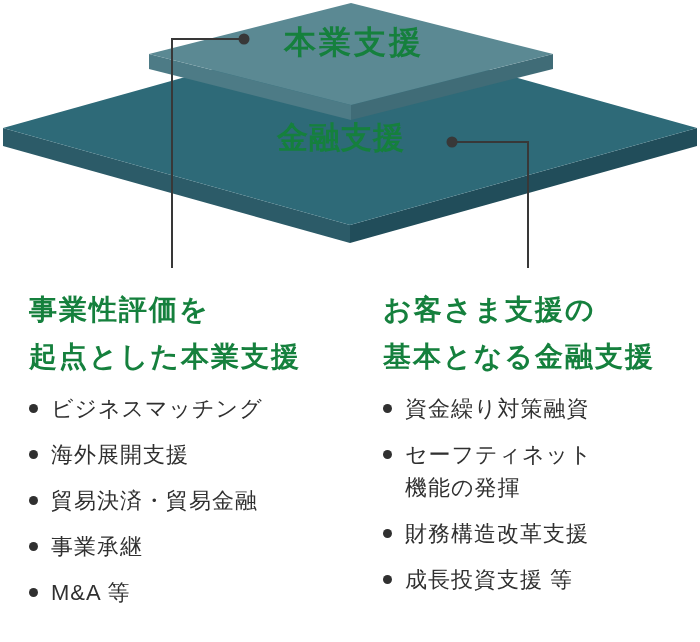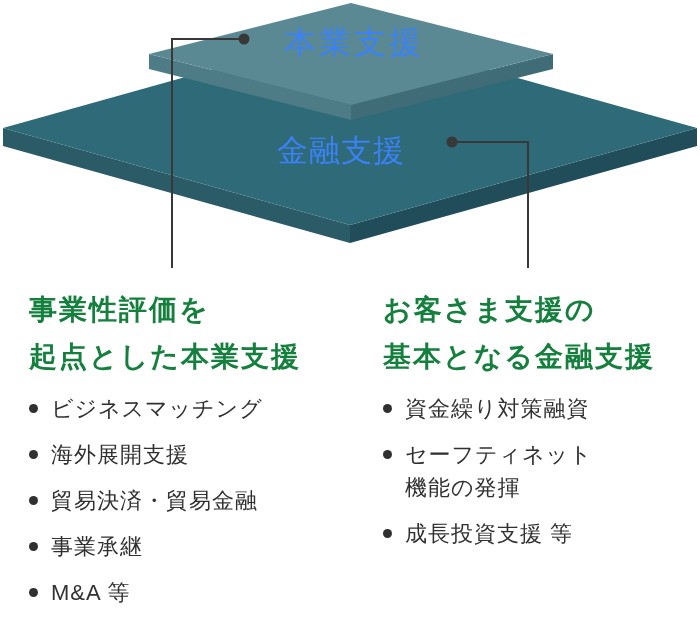--- a/index.html
+++ b/index.html
@@ -9,27 +9,27 @@
     height: 642px;
     background: #ffffff;
     font-family: "Liberation Sans", "DejaVu Sans", sans-serif;
     overflow: hidden;
   }
   .stage svg { position: absolute; left: 0; top: 0; }
 
   .layer-label {
     position: absolute;
     transform: translate(-50%, -50%);
-    color: #3b82f6;
-    font-weight: normal;
+    color: #15803d;
+    font-weight: bold;
     white-space: nowrap;
     z-index: 3;
   }
   #label-top    { left: 354px; top: 43px;  font-size: 32px; letter-spacing: 3px; }
-  #label-bottom { left: 341px; top: 151px; font-size: 31px; letter-spacing: 1px; }
+  #label-bottom { left: 341px; top: 138px; font-size: 31px; letter-spacing: 1px; }
 
   .info-box {
     position: absolute;
     top: 268px;
     height: 372px;
     background: #ffffff;
     box-sizing: border-box;
     padding: 18px 16px 0 25px;
     z-index: 2;
   }
@@ -139,18 +139,22 @@
           <span class="dot"></span>
           <span class="li-text">資金繰り対策融資</span>
         </li>
         <li>
           <span class="dot"></span>
           <span class="li-text">セーフティネット
 機能の発揮</span>
         </li>
         <li>
           <span class="dot"></span>
+          <span class="li-text">財務構造改革支援</span>
+        </li>
+        <li>
+          <span class="dot"></span>
           <span class="li-text">成長投資支援 等</span>
         </li>
       </ul>
   </div>
 
 </div>
 
 </body></html>

